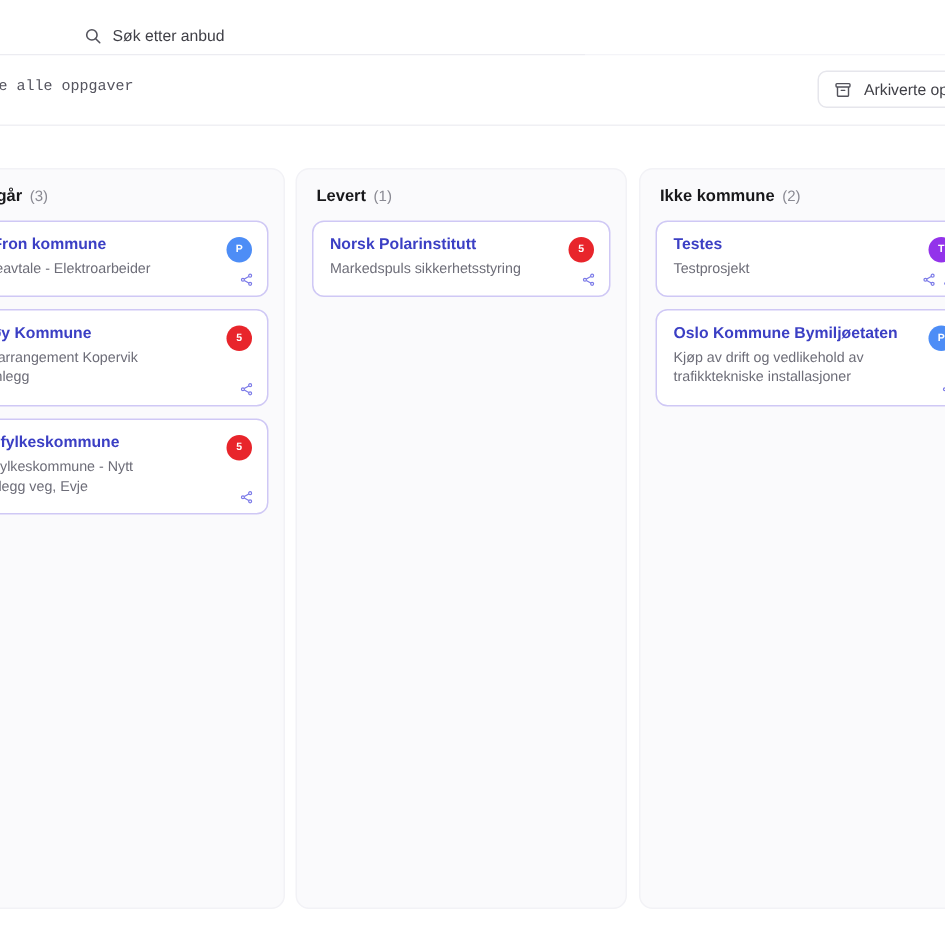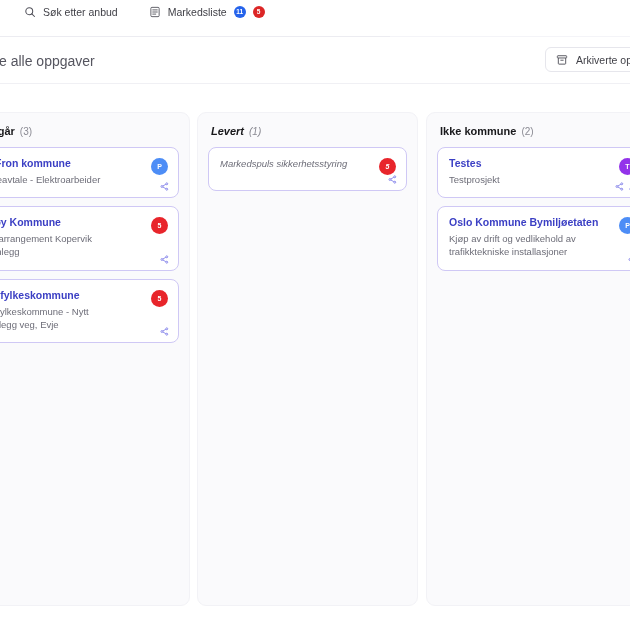--- a/index.html
+++ b/index.html
@@ -16,21 +16,22 @@
   }
 
   
   .topnav {
     position: absolute;
     left: 0; top: 0;
     width: 547px;
     height: 36px;
     background: #ffffff;
     display: flex;
-    align-items: flex-start;
+    align-items: flex-end;
+    padding-left: 32px;
   }
   .nav-item {
     display: flex;
     align-items: center;
     gap: 7px;
     height: 24px;
     padding: 0 6px;
     font-size: 10.5px;
     color: #3f3f46;
     cursor: pointer;
@@ -87,24 +88,25 @@
   .subheader {
     position: absolute;
     left: 0; top: 37px;
     width: 630px;
     height: 46px;
     background: #ffffff;
   }
   .subheader-text {
     position: absolute;
     left: 0; top: 53px;
-    font-size: 14px;
+    font-size: 10px;
     color: #55555f;
     white-space: nowrap;
     margin-left: -1px;
+    font-family: Liberation Mono, monospace;
   }
   .archive-btn {
     position: absolute;
     left: 545px; top: 47px;
     height: 25px;
     min-width: 95px;
     display: flex;
     align-items: center;
     gap: 8px;
     padding: 0 10px;
@@ -138,21 +140,21 @@
     position: absolute;
     top: 0;
     background: #fafafc;
     border: 1px solid #f2f2f6;
     border-radius: 9px;
     height: 494px;
     box-sizing: border-box;
     padding: 10px 10px 0 10px;
   }
   .col-1 { left: -42px; width: 232px; }
-  .col-2 { left: 197px; width: 221px; font-style: italic; }
+  .col-2 { left: 197px; width: 221px; }
   .col-3 { left: 426px; width: 232px; }
 
   .col-head {
     display: flex;
     align-items: baseline;
     gap: 5px;
     margin: 2px 0 10px 3px;
     white-space: nowrap;
   }
   .col-title {
@@ -227,33 +229,20 @@
   <div class="nav-item">
     <span class="glyph">
       <svg width="12" height="12" viewBox="0 0 16 16" fill="none" stroke="currentColor" stroke-width="1.4">
         <circle cx="7" cy="7" r="4.6"></circle>
           <line x1="10.4" y1="10.4" x2="14" y2="14" stroke-linecap="round"></line>
       </svg>
     </span>
     <span class="nav-label">Søk etter anbud</span>
   </div>
 
-  <div class="nav-item">
-    <span class="glyph">
-      <svg width="12" height="12" viewBox="0 0 16 16" fill="none" stroke="currentColor" stroke-width="1.2">
-        <rect x="2.5" y="1.8" width="11" height="12.4" rx="1.4"></rect>
-        <line x1="5" y1="5.2" x2="11" y2="5.2" stroke-linecap="round"></line>
-        <line x1="5" y1="8" x2="11" y2="8" stroke-linecap="round"></line>
-        <line x1="5" y1="10.8" x2="9" y2="10.8" stroke-linecap="round"></line>
-      </svg>
-    </span>
-    <span class="nav-label">Markedsliste</span>
-    <span class="badge blue">11</span>
-    <span class="badge red">5</span>
-  </div>
 
 </div>
 
 <div class="nav-sep"></div>
 <div class="nav-sep-right"></div>
 
 <div class="subheader"></div>
 
 <div class="subheader-text">e alle oppgaver</div>
 
@@ -332,20 +321,21 @@
     </div>
   </div>
 
   <div class="column col-2">
     <div class="col-head">
       <span class="col-title">Levert</span>
       <span class="col-count">(1)</span>
     </div>
 
     <div class="card">
+      <div class="card-title">Norsk Polarinstitutt</div>
       <div class="card-sub">Markedspuls sikkerhetsstyring</div>
       <div class="avatar red">5</div>
       <div class="card-icons">
         <span class="glyph">
           <svg width="9" height="9" viewBox="0 0 12 12" fill="none" stroke="currentColor" stroke-width="1.1">
             <circle cx="9" cy="2.4" r="1.3"></circle>
               <circle cx="2.6" cy="6" r="1.3"></circle>
               <circle cx="9" cy="9.6" r="1.3"></circle>
             <line x1="3.8" y1="5.3" x2="7.8" y2="3.1"></line>
               <line x1="3.8" y1="6.7" x2="7.8" y2="8.9"></line>

